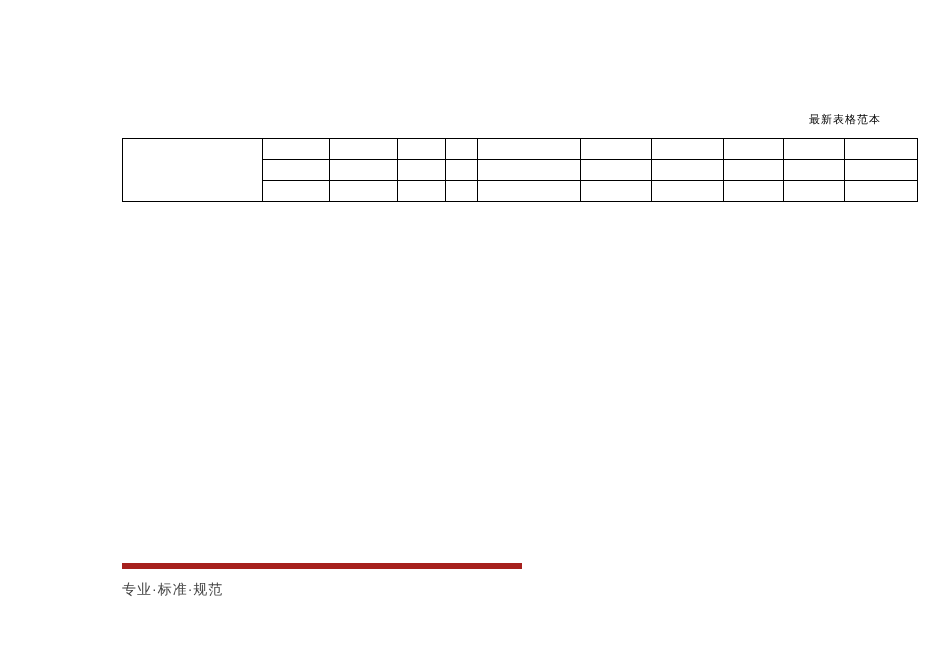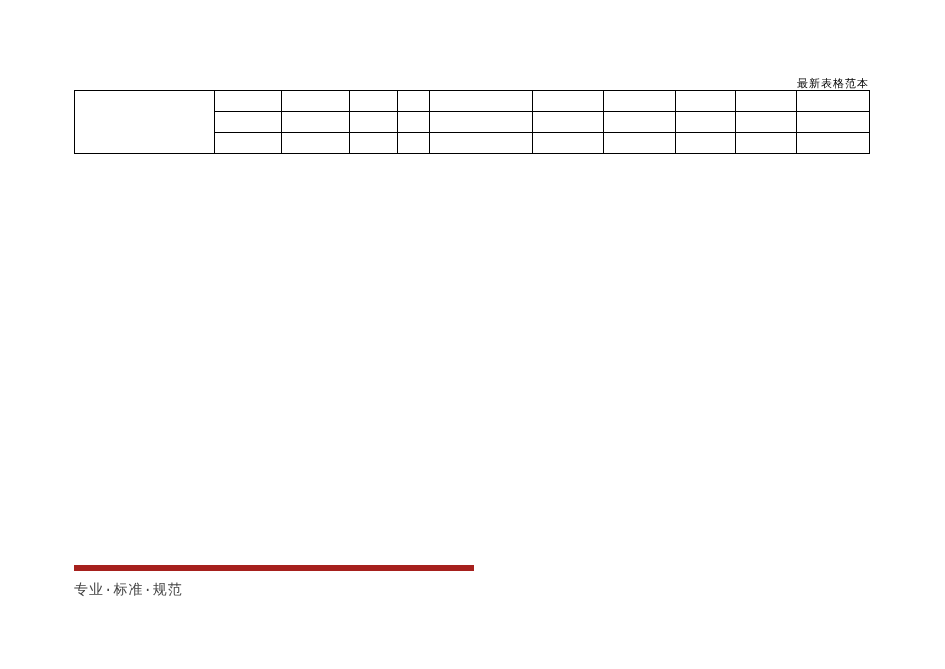--- a/index.html
+++ b/index.html
@@ -1,15 +1,15 @@
 <!DOCTYPE html>
 <html><head>
   <meta charset="utf-8">
   <style>
-    * { margin: 0; padding: 0; box-sizing: border-box; }
+    * { margin: 12px; padding: 0; box-sizing: border-box; }
     body {
       width: 945px;
       height: 669px;
       background: #ffffff;
       font-family: "SimSun", "Microsoft YaHei", sans-serif;
       position: relative;
     }
     .header-label {
       position: absolute;
       top: 76px;
@@ -33,21 +33,20 @@
       border: 1px solid #000;
       height: 21px;
     }
     .merged-cell {
       height: 63px;
     }
     .footer-area {
       position: absolute;
       left: 74px;
       bottom: 70px;
-      font-family: Liberation Mono, monospace;
     }
     .red-bar {
       width: 400px;
       height: 6px;
       background: #a6201d;
       margin-bottom: 10px;
     }
     .footer-text {
       font-size: 14px;
       color: #444;

